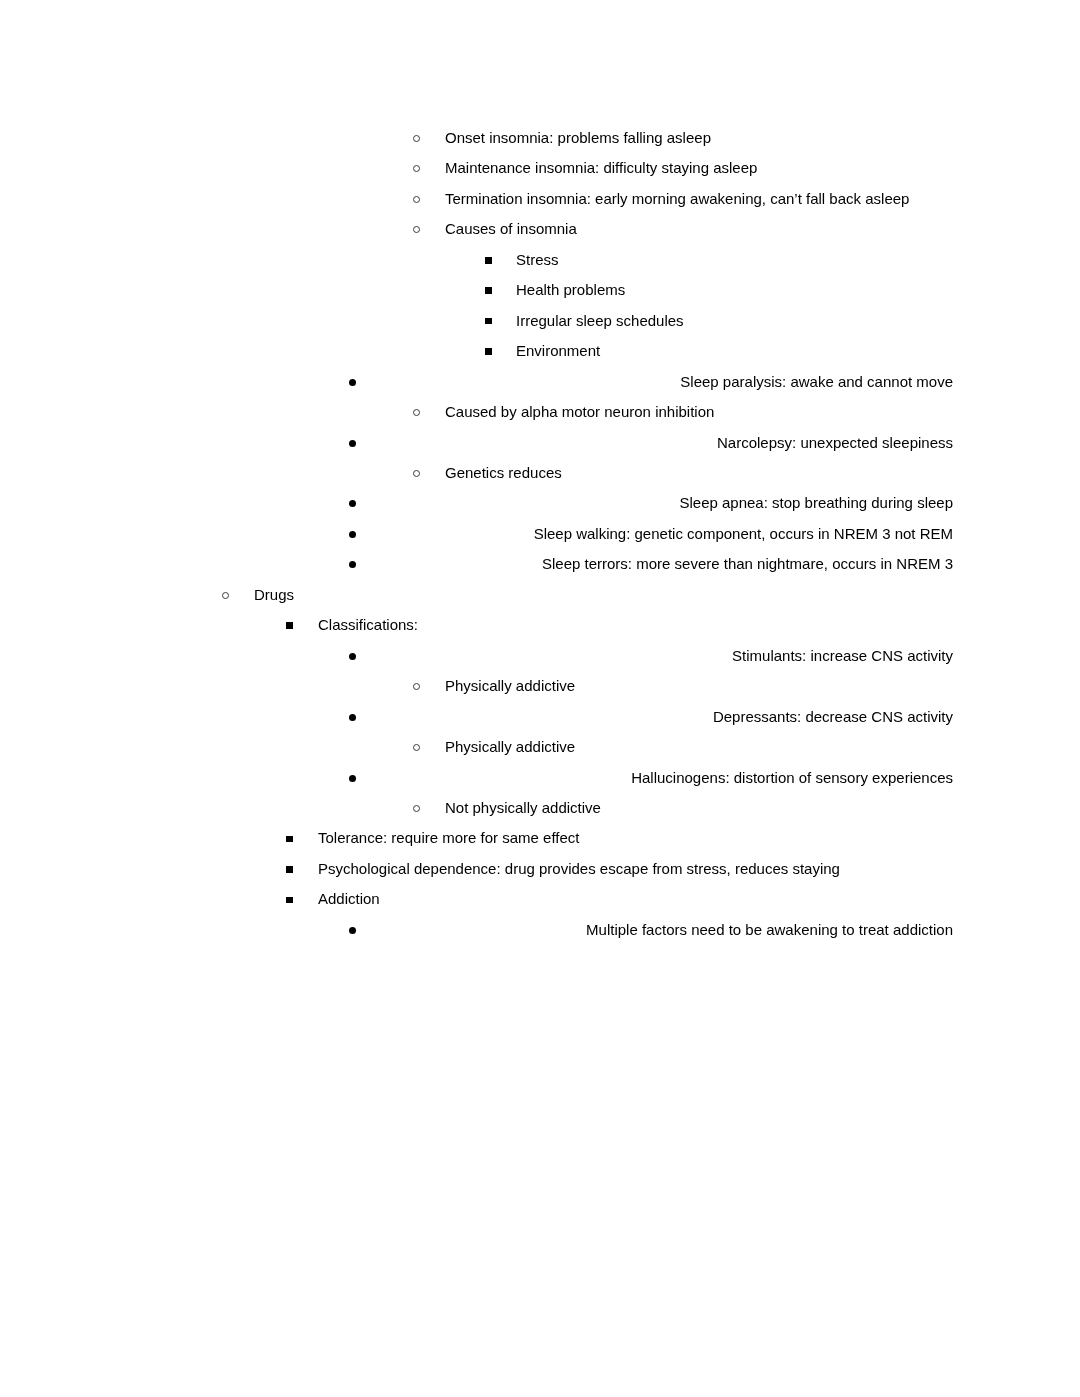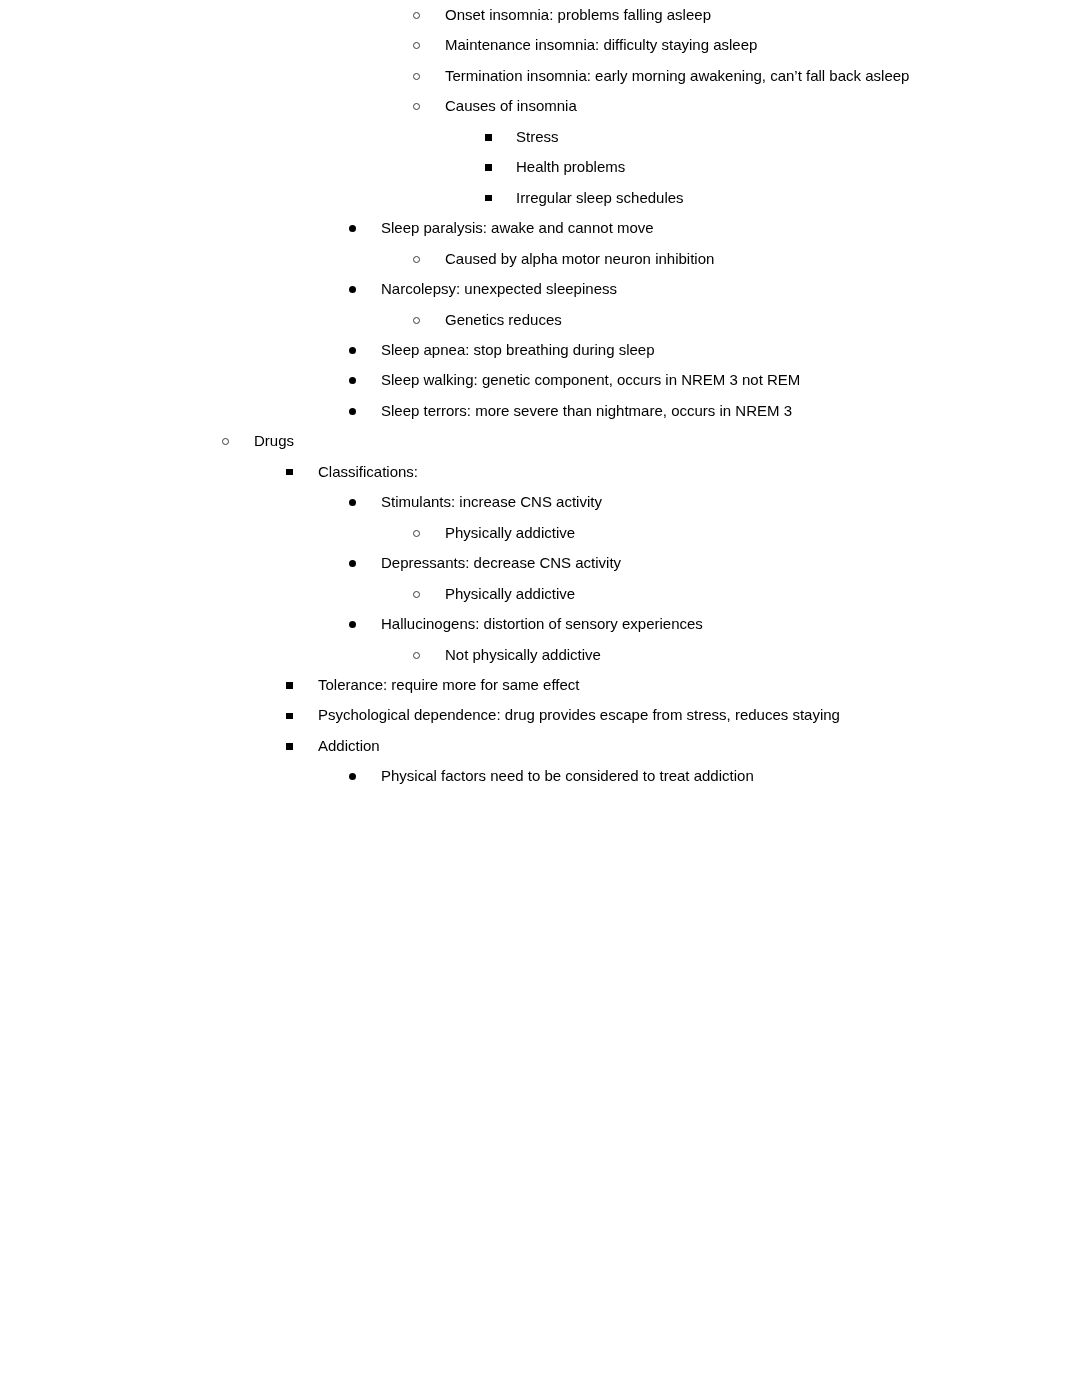--- a/index.html
+++ b/index.html
@@ -11,32 +11,33 @@
     position: relative;
     width: 1080px;
     height: 1397px;
     background: #ffffff;
     overflow: hidden;
     font-family: "Liberation Sans", "DejaVu Sans", sans-serif;
     font-size: 15px;
     color: #000000;
   }
   .doc-content {
+    padding-top: 123px;
   }
   .row {
     position: relative;
     line-height: 30.45px;
     box-sizing: border-box;
     width: 953px;          
     word-wrap: break-word;
   }
   
   .lvl-2 { padding-left: 254px; }
   .lvl-3 { padding-left: 318px; }
-  .lvl-4 { padding-left: 381px; }
+  .lvl-4 { padding-left: 381px; text-align: right; }
   .lvl-5 { padding-left: 445px; }
   .lvl-6 { padding-left: 508px; margin-left: 8px; }
   
   .marker {
     position: absolute;
     top: 12px;
     width: 7px;
     height: 7px;
     box-sizing: border-box;
   }
@@ -66,34 +67,35 @@
 
 <div class="page">
   <div class="doc-content" id="doc-content">
       <div class="row lvl-5"><span class="marker marker-circle"></span><span>Onset insomnia: problems falling asleep</span></div>
       <div class="row lvl-5"><span class="marker marker-circle"></span><span>Maintenance insomnia: difficulty staying asleep</span></div>
       <div class="row lvl-5"><span class="marker marker-circle"></span><span>Termination insomnia: early morning awakening, can’t fall back asleep</span></div>
       <div class="row lvl-5"><span class="marker marker-circle"></span><span>Causes of insomnia</span></div>
       <div class="row lvl-6"><span class="marker marker-square"></span><span>Stress</span></div>
       <div class="row lvl-6"><span class="marker marker-square"></span><span>Health problems</span></div>
       <div class="row lvl-6"><span class="marker marker-square"></span><span>Irregular sleep schedules</span></div>
+      <div class="row lvl-6"><span class="marker marker-square"></span><span>Environment</span></div>
       <div class="row lvl-4"><span class="marker marker-disc"></span><span>Sleep paralysis: awake and cannot move</span></div>
       <div class="row lvl-5"><span class="marker marker-circle"></span><span>Caused by alpha motor neuron inhibition</span></div>
       <div class="row lvl-4"><span class="marker marker-disc"></span><span>Narcolepsy: unexpected sleepiness</span></div>
       <div class="row lvl-5"><span class="marker marker-circle"></span><span>Genetics reduces</span></div>
       <div class="row lvl-4"><span class="marker marker-disc"></span><span>Sleep apnea: stop breathing during sleep</span></div>
       <div class="row lvl-4"><span class="marker marker-disc"></span><span>Sleep walking: genetic component, occurs in NREM 3 not REM</span></div>
       <div class="row lvl-4"><span class="marker marker-disc"></span><span>Sleep terrors: more severe than nightmare, occurs in NREM 3</span></div>
       <div class="row lvl-2"><span class="marker marker-circle"></span><span>Drugs</span></div>
       <div class="row lvl-3"><span class="marker marker-square"></span><span>Classifications:</span></div>
       <div class="row lvl-4"><span class="marker marker-disc"></span><span>Stimulants: increase CNS activity</span></div>
       <div class="row lvl-5"><span class="marker marker-circle"></span><span>Physically addictive</span></div>
       <div class="row lvl-4"><span class="marker marker-disc"></span><span>Depressants: decrease CNS activity</span></div>
       <div class="row lvl-5"><span class="marker marker-circle"></span><span>Physically addictive</span></div>
       <div class="row lvl-4"><span class="marker marker-disc"></span><span>Hallucinogens: distortion of sensory experiences</span></div>
       <div class="row lvl-5"><span class="marker marker-circle"></span><span>Not physically addictive</span></div>
       <div class="row lvl-3"><span class="marker marker-square"></span><span>Tolerance: require more for same effect</span></div>
       <div class="row lvl-3"><span class="marker marker-square"></span></div>
       <div class="row lvl-3"><span class="marker marker-square"></span><span>Psychological dependence: drug provides escape from stress, reduces staying</span></div>
       <div class="row lvl-3"><span class="marker marker-square"></span><span>Addiction</span></div>
-      <div class="row lvl-4"><span class="marker marker-disc"></span><span>Physical factors need to be considered to treat addiction</span></div>
+      <div class="row lvl-4"><span class="marker marker-disc"></span><span>Multiple factors need to be awakening to treat addiction</span></div>
     </div>
 </div>
 
 </body></html>

